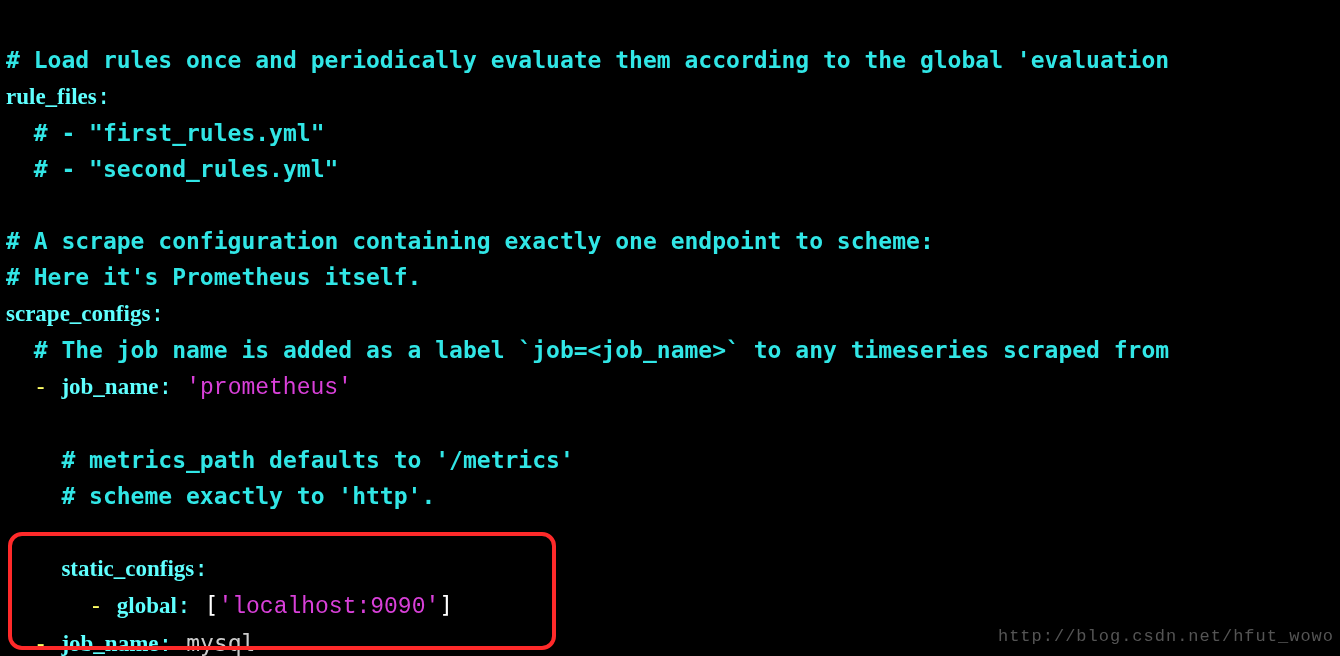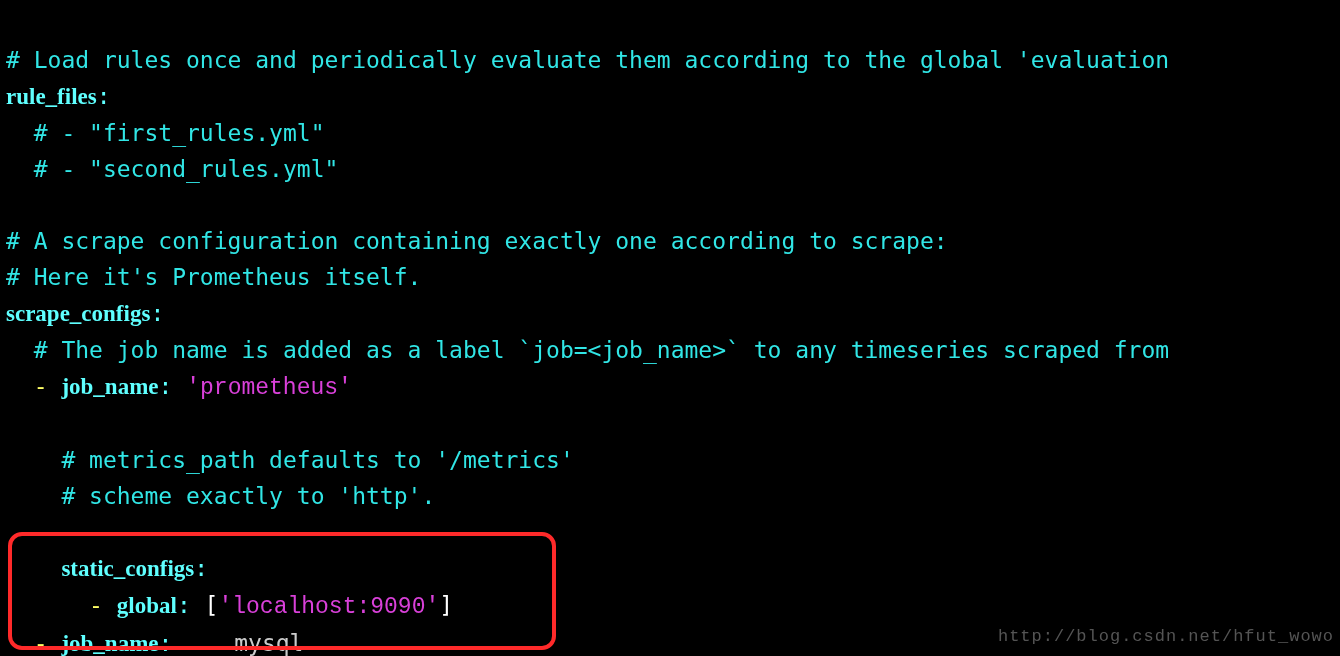--- a/index.html
+++ b/index.html
@@ -15,26 +15,26 @@
     margin: 0;
     padding: 0;
     font-family: "DejaVu Sans Mono", "Consolas", "Menlo", monospace;
     font-size: 23px;
     line-height: 36px;
     white-space: pre;
     position: absolute;
     top: 42px;
     left: 6px;
   }
-  .comment { color: #31e6e6; }
+  .comment { color: #31e6e6; font-weight: bold; }
   .key     { color: #5fffff; font-weight: bold; font-family: Liberation Serif, serif; }
   .colon   { color: #5fffff; }
   .dash    { color: #ffff66; }
   .string  { color: #d940d9; font-family: Liberation Mono, monospace; }
-  .literal { color: #cccccc; margin-left: 48px; }
+  .literal { color: #cccccc; }
   .bracket { color: #ffffff; }
 
   .highlight-box {
     position: absolute;
     border: 4px solid #ff2a2a;
     border-radius: 14px;
     box-sizing: border-box;
     pointer-events: none;
   }
 
@@ -49,21 +49,21 @@
   }
 </style>
 </head>
 <body>
 
 <pre class="code"><span class="comment"># Load rules once and periodically evaluate them according to the global 'evaluation</span>
 <span class="key">rule_files</span><span class="colon">:</span>
 <span class="comment">  # - "first_rules.yml"</span>
 <span class="comment">  # - "second_rules.yml"</span>
 
-<span class="comment"># A scrape configuration containing exactly one according to scrape:</span>
+<span class="comment"># A scrape configuration containing exactly one endpoint to scheme:</span>
 <span class="comment"># Here it's Prometheus itself.</span>
 <span class="key">scrape_configs</span><span class="colon">:</span>
 <span class="comment">  # The job name is added as a label `job=&lt;job_name&gt;` to any timeseries scraped from</span>
 <span class="dash">  - </span><span class="key">job_name</span><span class="colon">: </span><span class="string">'prometheus'</span>
 
 <span class="comment">    # metrics_path defaults to '/metrics'</span>
 <span class="comment">    # scheme exactly to 'http'.</span>
 
 <span>    </span><span class="key">static_configs</span><span class="colon">:</span>
 <span>      </span><span class="dash">- </span><span class="key">global</span><span class="colon">: </span><span class="bracket">[</span><span class="string">'localhost:9090'</span><span class="bracket">]</span>

